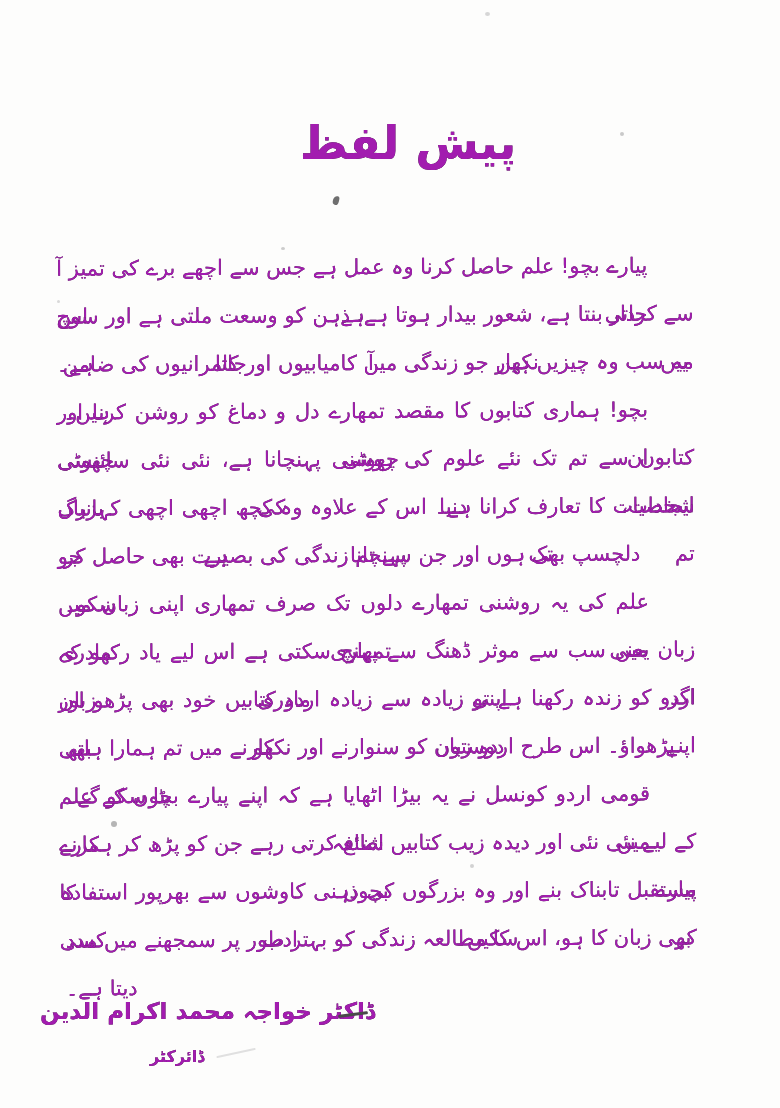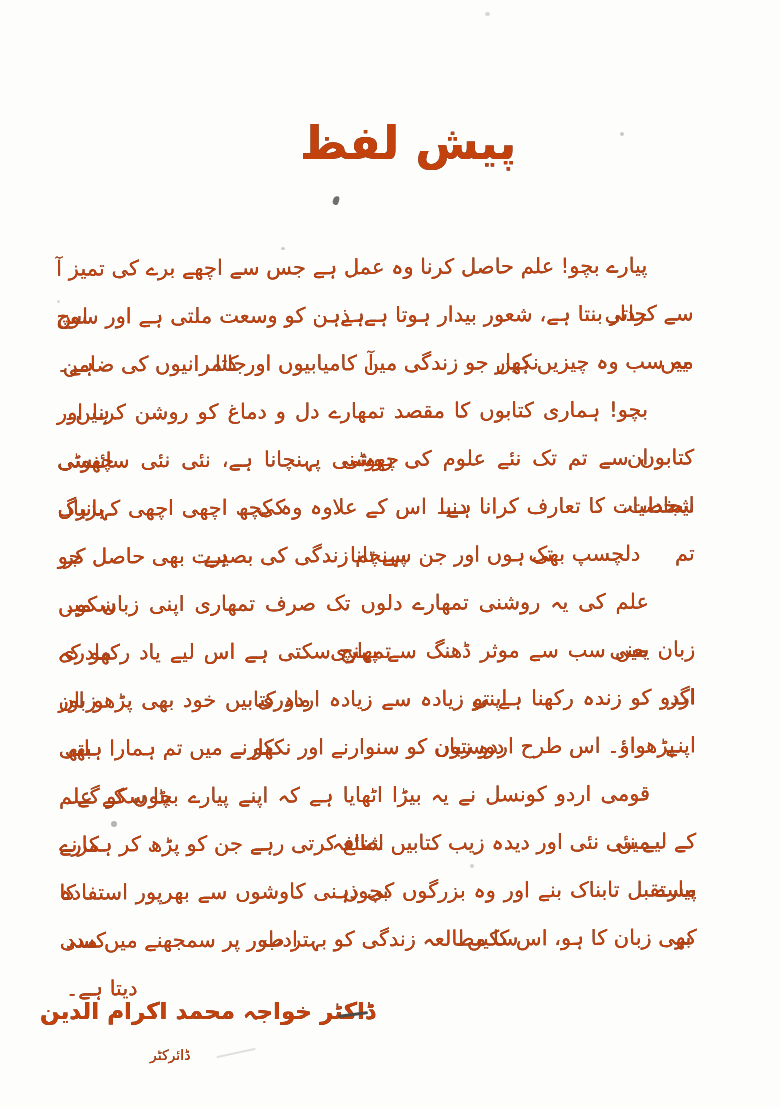--- a/index.html
+++ b/index.html
@@ -70,22 +70,22 @@
     direction: rtl;
     font-size: 23px;
     font-weight: bold;
     text-shadow: 0 0 0.5px #222;
   }
   .sig-role {
     position: absolute;
     left: 150px;
     top: 1047px;
     direction: rtl;
-    font-size: 14px;
-    font-weight: normal;
+    font-size: 16px;
+    font-weight: bold;
     text-shadow: 0 0 0.5px #222;
   }
   .sig-flourish {
     position: absolute;
     left: 338px;
     top: 1013px;
     width: 30px;
     height: 3px;
     background: #4a4a4a;
     border-radius: 2px;
@@ -93,21 +93,21 @@
   }
   
   .speck {
     position: absolute;
     border-radius: 50%;
   }
 </style>
 </head>
 <body>
 
-<div class="page" style="background: rgb(253, 253, 252); color: #c2410c; padding-left: 32px;">
+<div class="page" style="background: rgb(253, 253, 252); color: #a21caf; padding-left: 32px;">
 
   <h1 class="title">پیش لفظ</h1>
 
   <div class="textblock">
 
     <p class="ln j first">پیارے بچو! علم حاصل کرنا وہ عمل ہے جس سے اچھے برے کی تمیز آ جاتی ہے۔ اس</p>
     <p class="ln j">سے کردار بنتا ہے، شعور بیدار ہوتا ہے، ذہن کو وسعت ملتی ہے اور سوچ میں نکھار آ جاتا ہے۔</p>
     <p class="ln endline">یہ سب وہ چیزیں ہیں جو زندگی میں کامیابیوں اور کامرانیوں کی ضامن ہیں۔</p>
 
     <p class="ln j first">بچو! ہماری کتابوں کا مقصد تمھارے دل و دماغ کو روشن کرنا اور ان چھوٹی چھوٹی</p>

